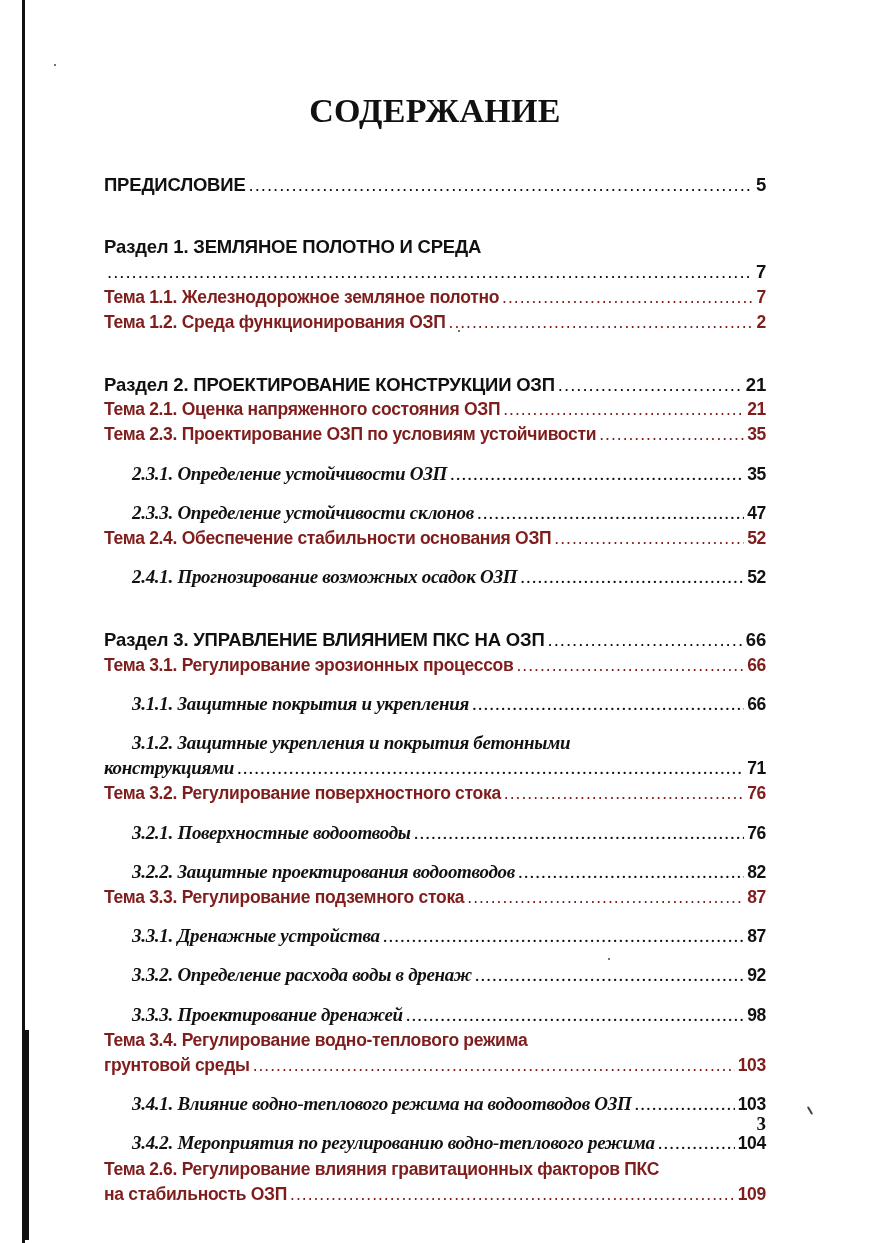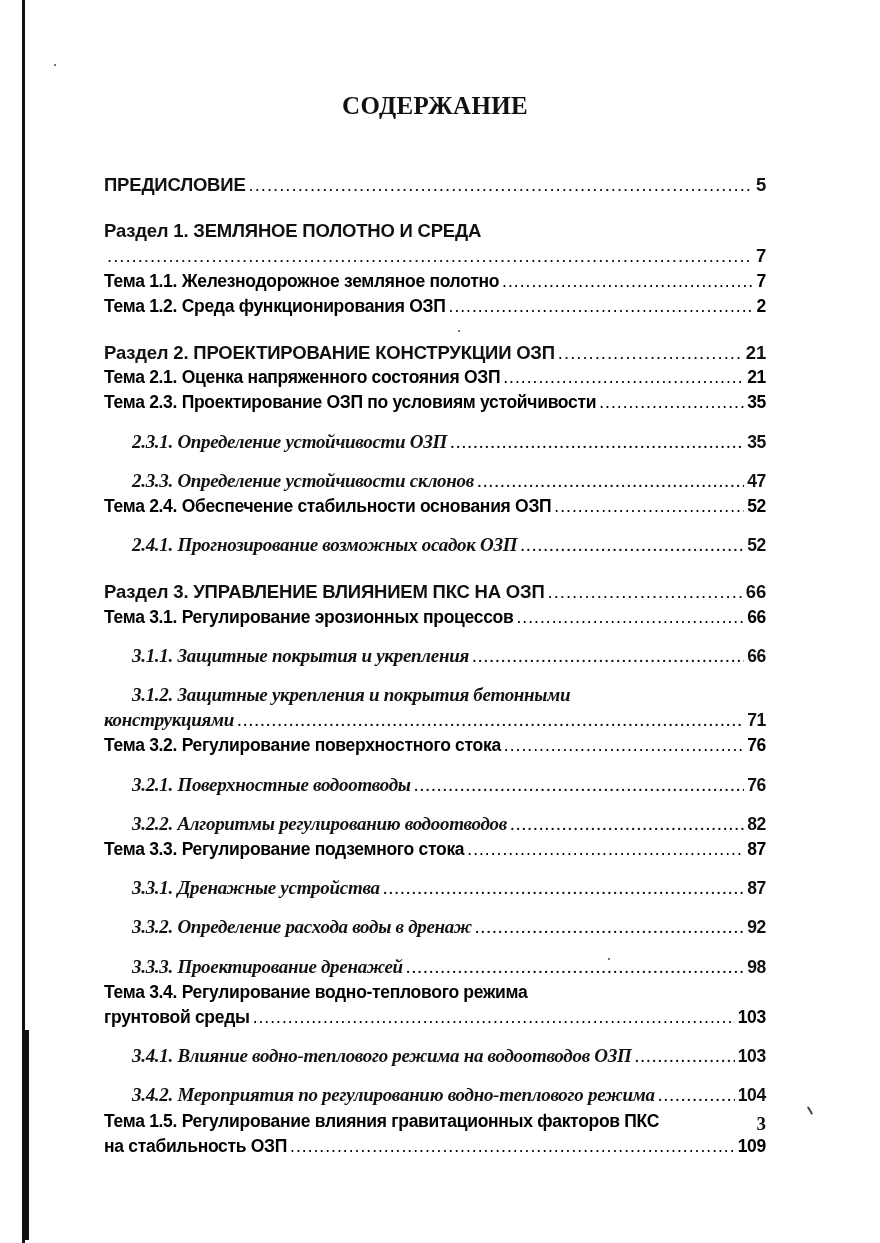--- a/index.html
+++ b/index.html
@@ -3,28 +3,28 @@
 <meta charset="utf-8">
 <style>
   html, body { margin: 0; padding: 0; background: #ffffff; }
   body { width: 880px; height: 1243px; position: relative; overflow: hidden;
          font-family: "Liberation Serif", "DejaVu Serif", serif; color: #111; }
   .binding-line { position: absolute; left: 22px; top: 0; width: 3px; height: 1243px; background: #111; }
   .binding-line.thick { top: 1030px; left: 25px; width: 4px; height: 210px; }
   .speck { position: absolute; width: 2px; height: 2px; background: #444; border-radius: 1px; }
   .page { position: absolute; left: 104px; top: 0; width: 662px; }
   .title { position: absolute; top: 92px; left: 0; width: 100%; text-align: center;
-           font-weight: bold; font-size: 25px; letter-spacing: 0.3px; }
+           font-weight: bold; font-size: 34px; letter-spacing: 0.3px; }
   .toc { position: absolute; top: 172px; left: 0; width: 100%; }
   .entry { position: relative; font-size: 19.5px; line-height: 25.2px; }
   .entry.bold { font-weight: bold; font-family: "Liberation Sans", "DejaVu Sans", sans-serif; font-size: 18.5px; letter-spacing: -0.2px;}
-  .entry.topic { font-family: "Liberation Sans", "DejaVu Sans", sans-serif; font-size: 17.5px; font-weight: bold; letter-spacing: -0.3px; color:#000000;}
+  .entry.topic { font-family: "Liberation Sans", "DejaVu Sans", sans-serif; font-size: 17.5px; font-weight: bold; letter-spacing: -0.3px; color:#7f1d1d;}
   .entry.sub { font-style: italic; font-family: "Liberation Serif", serif; font-size: 19px; font-weight: bold; letter-spacing: -0.3px; margin-top: 13px;}
   .entry.sub .line-first { padding-left: 28px; }
-  .entry.gap { margin-top: 21px; }
+  .entry.gap { margin-top: 37px; }
   .line { display: flex; align-items: baseline; white-space: nowrap; }
   .line .txt { flex: 0 0 auto; }
   .line .dots { flex: 1 1 auto; overflow: hidden; margin: 0 3px; font-style: normal; font-weight: normal; letter-spacing: 1px; }
   .line .dots::after { content: "....................................................................................................................................................................................................................................................................."; }
   .line .pg { flex: 0 0 auto; font-style: normal; font-family: "Liberation Sans", sans-serif; font-weight: bold; font-size: 17.5px;}
   .entry.bold .line .pg { font-size: 18.5px; }
   .page-number { position: absolute; top: 1113px; right: 0; font-weight: bold; font-size: 19px;
                  font-family: "Liberation Serif", serif; }
 </style>
 </head>
@@ -164,21 +164,21 @@
     </div>
     <div class="entry sub">
       <div class="line line-first">
           <span class="txt">3.2.1. Поверхностные водоотводы</span>
           <span class="dots"></span>
           <span class="pg">76</span>
         </div>
     </div>
     <div class="entry sub">
       <div class="line line-first">
-          <span class="txt">3.2.2. Алгоритмы регулированию водоотводов</span>
+          <span class="txt">3.2.2. Защитные проектирования водоотводов</span>
           <span class="dots"></span>
           <span class="pg">82</span>
         </div>
     </div>
     <div class="entry topic">
       <div class="line">
           <span class="txt">Тема 3.3. Регулирование подземного стока</span>
           <span class="dots"></span>
           <span class="pg">87</span>
         </div>
@@ -223,21 +223,21 @@
     </div>
     <div class="entry sub">
       <div class="line line-first">
           <span class="txt">3.4.2. Мероприятия по регулированию водно-теплового режима</span>
           <span class="dots"></span>
           <span class="pg">104</span>
         </div>
     </div>
     <div class="entry topic">
       <div class="line">
-          <span class="txt">Тема 1.5. Регулирование влияния гравитационных факторов ПКС</span>
+          <span class="txt">Тема 2.6. Регулирование влияния гравитационных факторов ПКС</span>
         </div>
       <div class="line">
           <span class="txt">на стабильность ОЗП</span>
           <span class="dots"></span>
           <span class="pg">109</span>
         </div>
     </div>
   </div>
 
   <div class="page-number">3</div>

